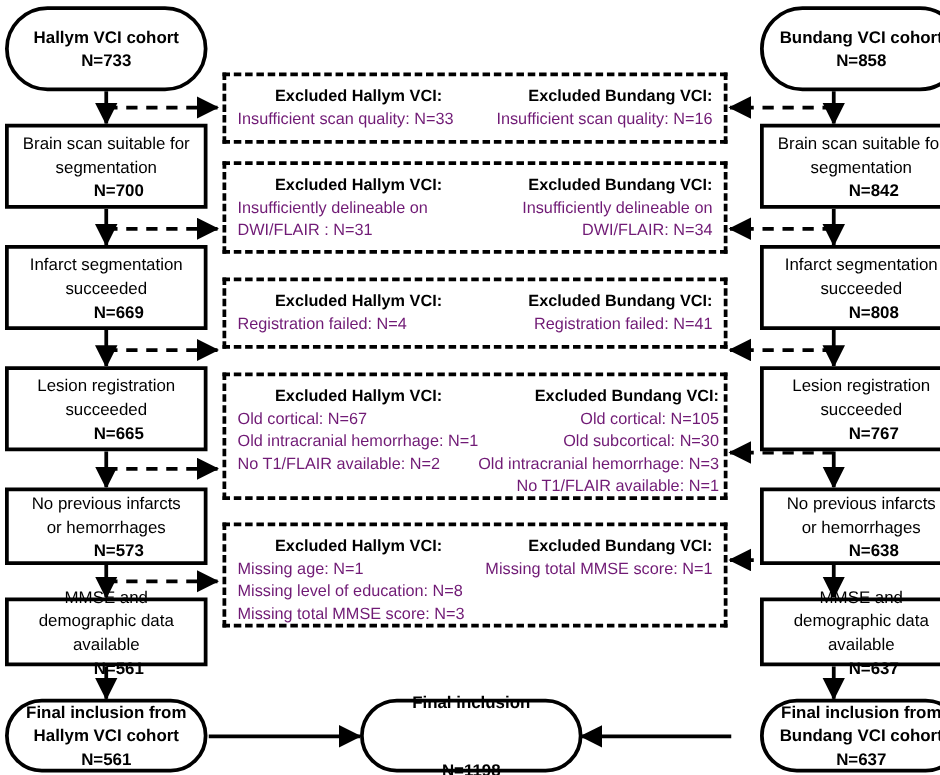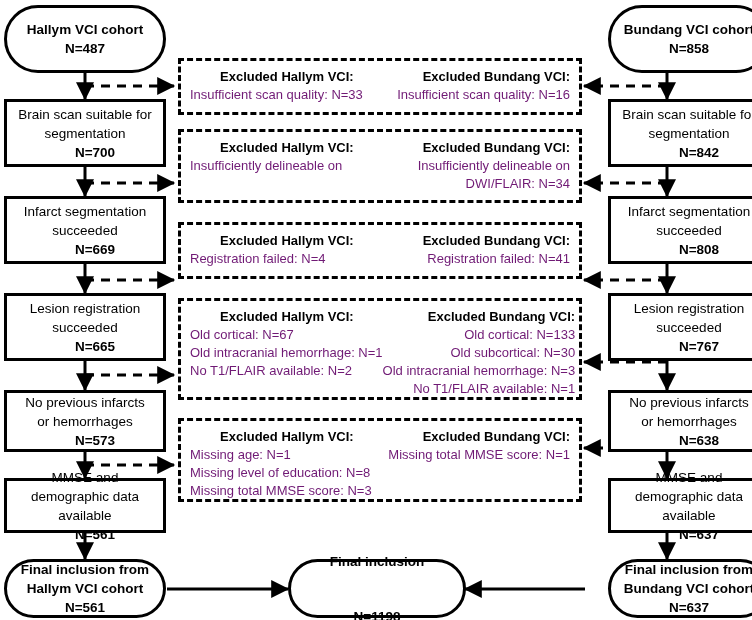--- a/index.html
+++ b/index.html
@@ -125,21 +125,21 @@
       <path d="M667,86 L584,86"></path>
       <path d="M667,183 L584,183"></path>
       <path d="M667,280 L584,280"></path>
       <path d="M667,362 L584,362"></path>
       <path d="M667,448 L584,448"></path>
     </g>
   </svg>
 
   <div class="node rounded" style="left:4px; top:5px; width:162px; height:68px;">
     <span class="line">Hallym VCI cohort</span>
-    <span class="line">N=487</span>
+    <span class="line">N=733</span>
   </div>
 
   <div class="node" style="left:4px; top:99px; width:162px; height:68px;">
     <span class="line">Brain scan suitable for</span>
     <span class="line">segmentation</span>
     <span class="line bold">N=700</span>
   </div>
 
   <div class="node" style="left:4px; top:196px; width:162px; height:68px;">
     <span class="line">Infarct segmentation</span>
@@ -227,20 +227,21 @@
     <div class="excl-col right">
       <span class="hdr">Excluded Bundang VCI:</span>
       <span class="itm">Insufficient scan quality: N=16</span>
     </div>
   </div>
 
   <div class="excl" style="left:178px; top:129px; width:404px; height:74px;">
     <div class="excl-col left">
       <span class="hdr">Excluded Hallym VCI:</span>
       <span class="itm">Insufficiently delineable on</span>
+      <span class="itm">DWI/FLAIR : N=31</span>
     </div>
     <div class="excl-col right">
       <span class="hdr">Excluded Bundang VCI:</span>
       <span class="itm">Insufficiently delineable on</span>
       <span class="itm">DWI/FLAIR: N=34</span>
     </div>
   </div>
 
   <div class="excl" style="left:178px; top:222px; width:404px; height:57px;">
     <div class="excl-col left">
@@ -255,21 +256,21 @@
 
   <div class="excl" style="left:178px; top:298px; width:404px; height:102px;">
     <div class="excl-col left">
       <span class="hdr">Excluded Hallym VCI:</span>
       <span class="itm">Old cortical: N=67</span>
       <span class="itm">Old intracranial hemorrhage: N=1</span>
       <span class="itm">No T1/FLAIR available: N=2</span>
     </div>
     <div class="excl-col right">
       <span class="hdr">Excluded Bundang VCI:</span>
-      <span class="itm">Old cortical: N=133</span>
+      <span class="itm">Old cortical: N=105</span>
       <span class="itm">Old subcortical: N=30</span>
       <span class="itm">Old intracranial hemorrhage: N=3</span>
       <span class="itm">No T1/FLAIR available: N=1</span>
     </div>
   </div>
 
   <div class="excl" style="left:178px; top:418px; width:404px; height:84px;">
     <div class="excl-col left">
       <span class="hdr">Excluded Hallym VCI:</span>
       <span class="itm">Missing age: N=1</span>

